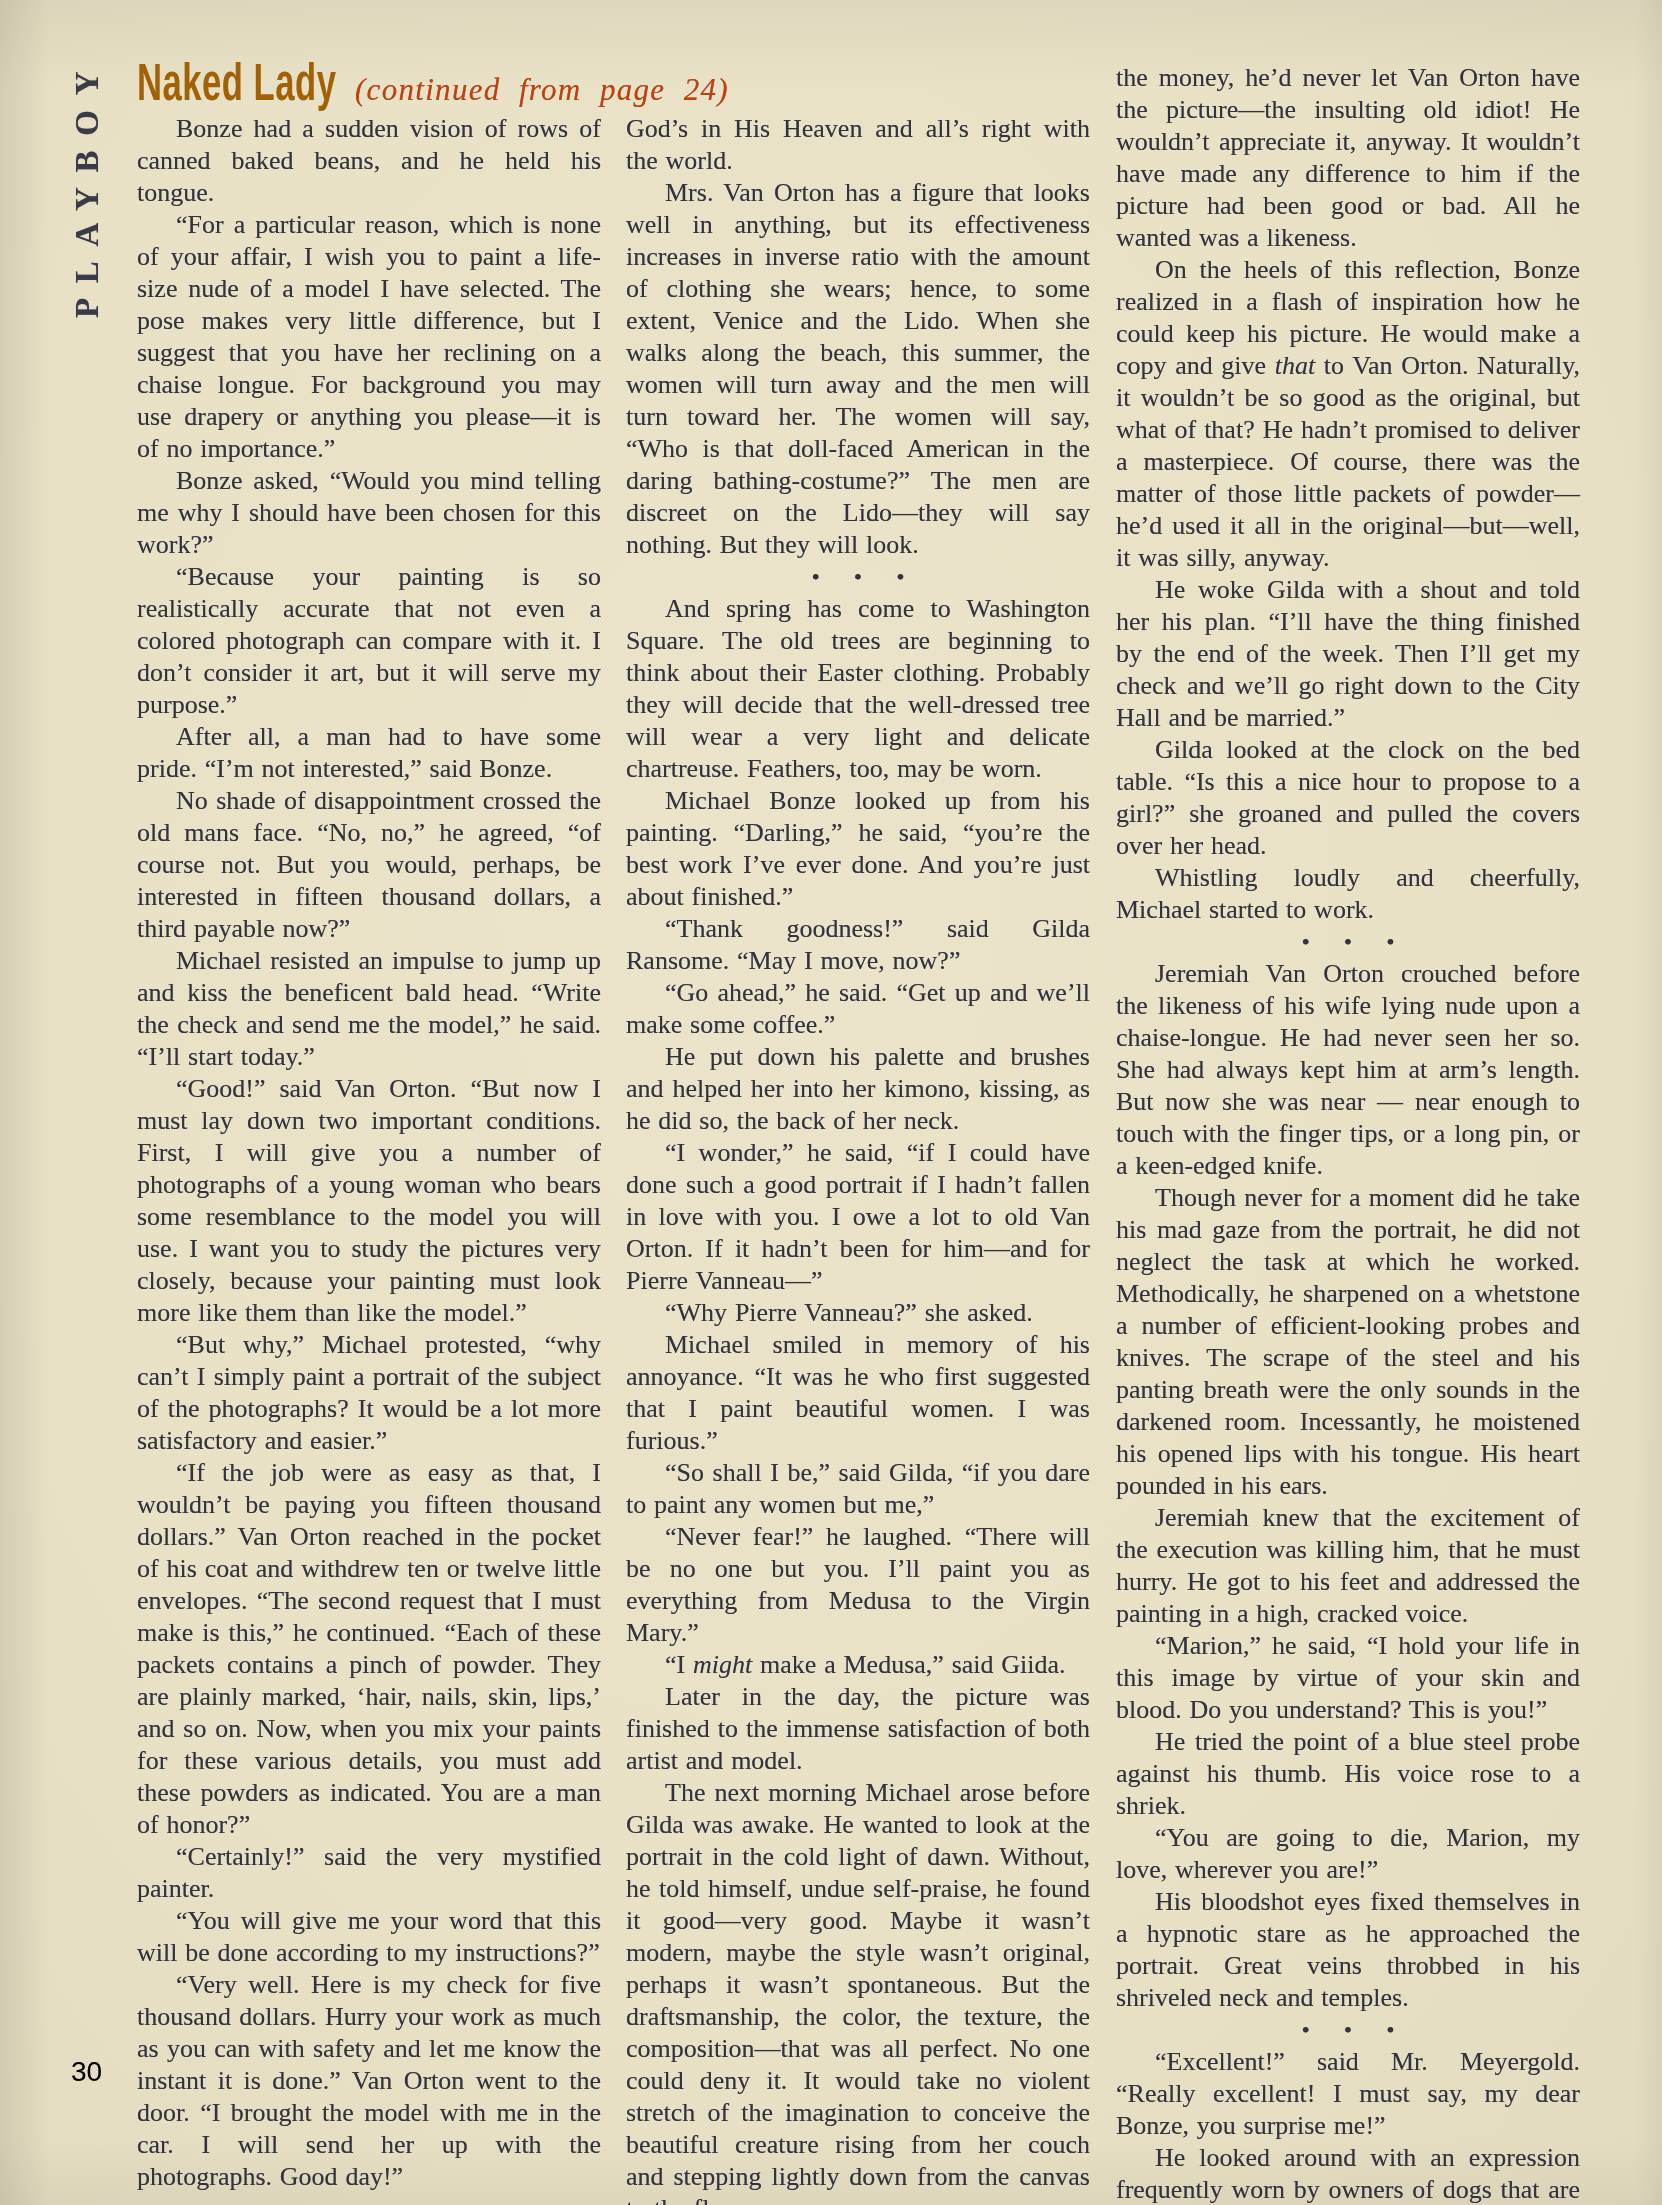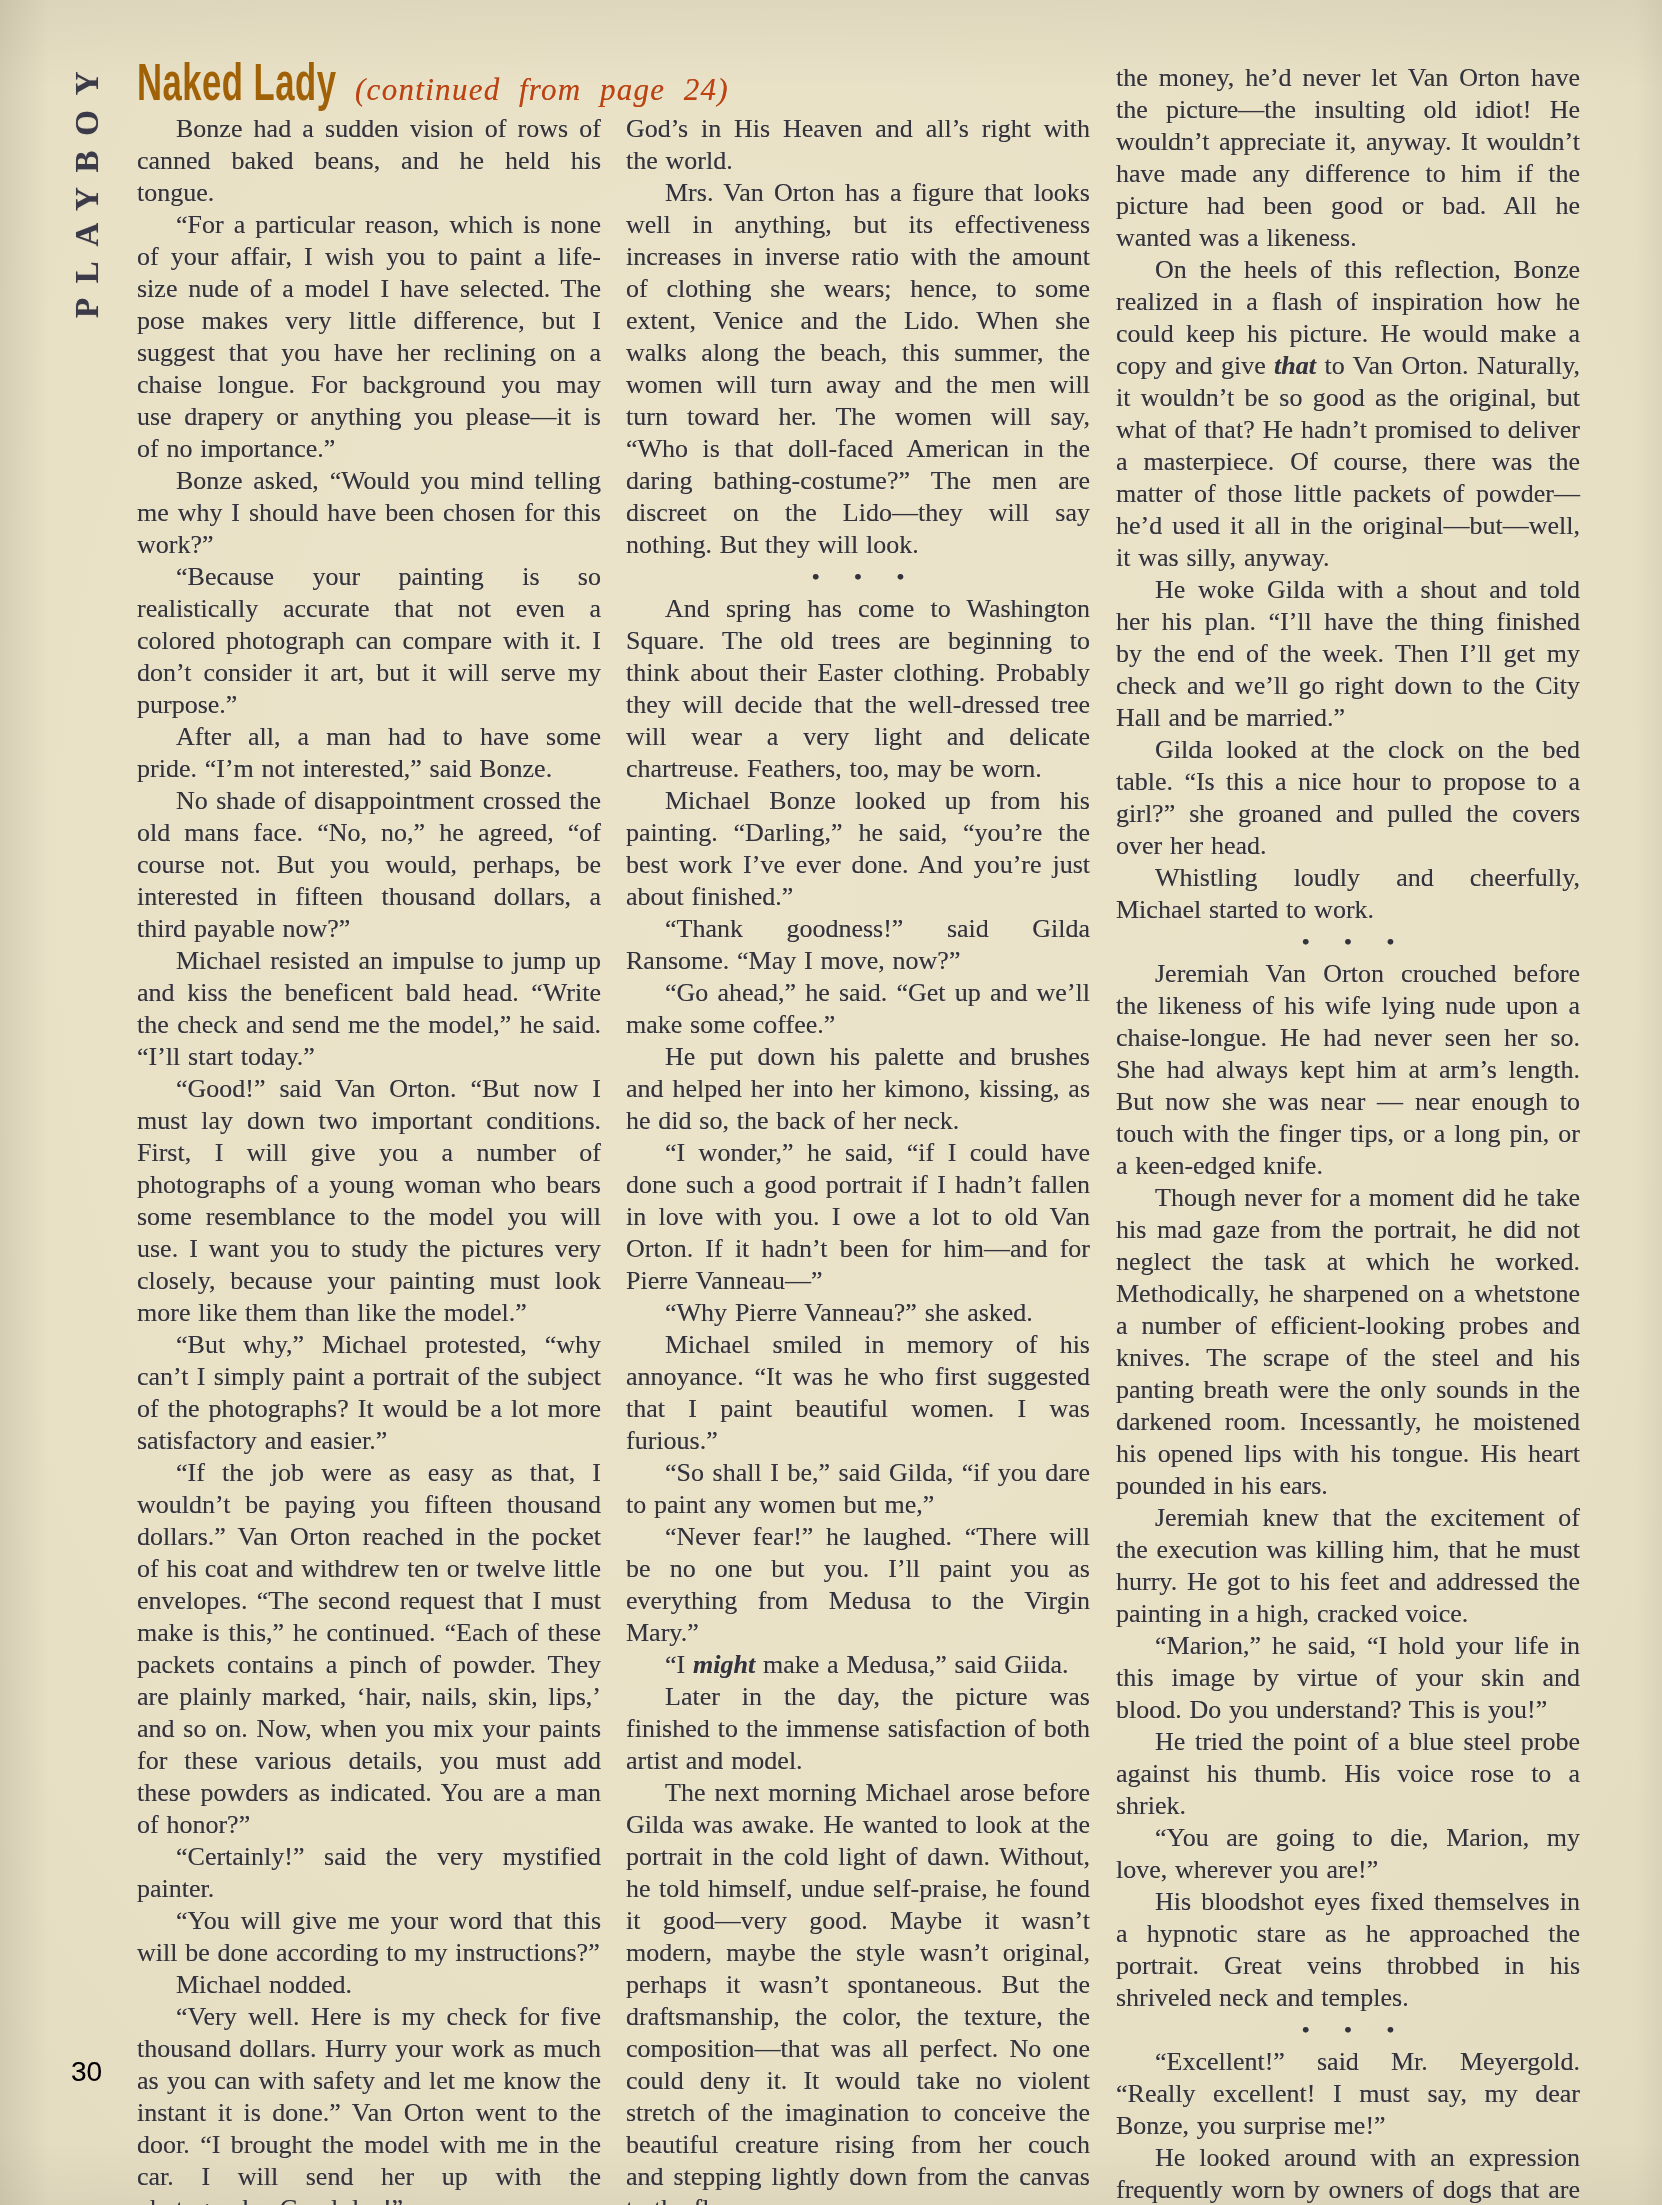--- a/index.html
+++ b/index.html
@@ -80,21 +80,21 @@
     color: #33333e;
   }
   .page-num {
     position: absolute;
     left: 71px; top: 2056px;
     font-family: Liberation Sans, sans-serif;
     font-size: 28px;
     color: #000000;
     text-shadow: 0 0 0.4px rgba(51,51,62,0.4);
   }
-  i { font-style: italic; font-weight: bold; }
+  i { font-style: italic; }
 </style>
 </head>
 <body>
 
 <div class="spine">PLAYBOY</div>
 
 <h1 class="title"><span class="squeeze">Naked Lady</span></h1>
 <p class="subtitle">(continued from page 24)</p>
 
 <div class="col col-1">
@@ -103,21 +103,20 @@
     <p class="indent"><span>Bonze asked, “Would you mind telling me why I should have been chosen for this work?”</span></p>
     <p class="indent"><span>“Because your painting is so realistically accurate that not even a colored photograph can compare with it. I don’t consider it art, but it will serve my purpose.”</span></p>
     <p class="indent"><span>After all, a man had to have some pride. “I’m not interested,” said Bonze.</span></p>
     <p class="indent"><span>No shade of disappointment crossed the old mans face. “No, no,” he agreed, “of course not. But you would, perhaps, be interested in fifteen thousand dollars, a third payable now?”</span></p>
     <p class="indent"><span>Michael resisted an impulse to jump up and kiss the beneficent bald head. “Write the check and send me the model,” he said. “I’ll start today.”</span></p>
     <p class="indent"><span>“Good!” said Van Orton. “But now I must lay down two important conditions. First, I will give you a number of photographs of a young woman who bears some resemblance to the model you will use. I want you to study the pictures very closely, because your painting must look more like them than like the model.”</span></p>
     <p class="indent"><span>“But why,” Michael protested, “why can’t I simply paint a portrait of the subject of the photographs? It would be a lot more satisfactory and easier.”</span></p>
     <p class="indent"><span>“If the job were as easy as that, I wouldn’t be paying you fifteen thousand dollars.” Van Orton reached in the pocket of his coat and withdrew ten or twelve little envelopes. “The second request that I must make is this,” he continued. “Each of these packets contains a pinch of powder. They are plainly marked, ‘hair, nails, skin, lips,’ and so on. Now, when you mix your paints for these various details, you must add these powders as indicated. You are a man of honor?”</span></p>
     <p class="indent"><span>“Certainly!” said the very mystified painter.</span></p>
     <p class="indent"><span>“You will give me your word that this will be done according to my instructions?”</span></p>
-    <p class="indent"><span>Michael nodded.</span></p>
     <p class="indent"><span>“Very well. Here is my check for five thousand dollars. Hurry your work as much as you can with safety and let me know the instant it is done.” Van Orton went to the door. “I brought the model with me in the car. I will send her up with the photographs. Good day!”</span></p>
   </div>
 <div class="col col-2">
     <p class=""><span>God’s in His Heaven and all’s right with the world.</span></p>
     <p class="indent"><span>Mrs. Van Orton has a figure that looks well in anything, but its effectiveness increases in inverse ratio with the amount of clothing she wears; hence, to some extent, Venice and the Lido. When she walks along the beach, this summer, the women will turn away and the men will turn toward her. The women will say, “Who is that doll-faced American in the daring bathing-costume?” The men are discreet on the Lido—they will say nothing. But they will look.</span></p>
     <div class="dots">• • •</div>
     <p class="indent"><span>And spring has come to Washington Square. The old trees are beginning to think about their Easter clothing. Probably they will decide that the well-dressed tree will wear a very light and delicate chartreuse. Feathers, too, may be worn.</span></p>
     <p class="indent"><span>Michael Bonze looked up from his painting. “Darling,” he said, “you’re the best work I’ve ever done. And you’re just about finished.”</span></p>
     <p class="indent"><span>“Thank goodness!” said Gilda Ransome. “May I move, now?”</span></p>
     <p class="indent"><span>“Go ahead,” he said. “Get up and we’ll make some coffee.”</span></p>

